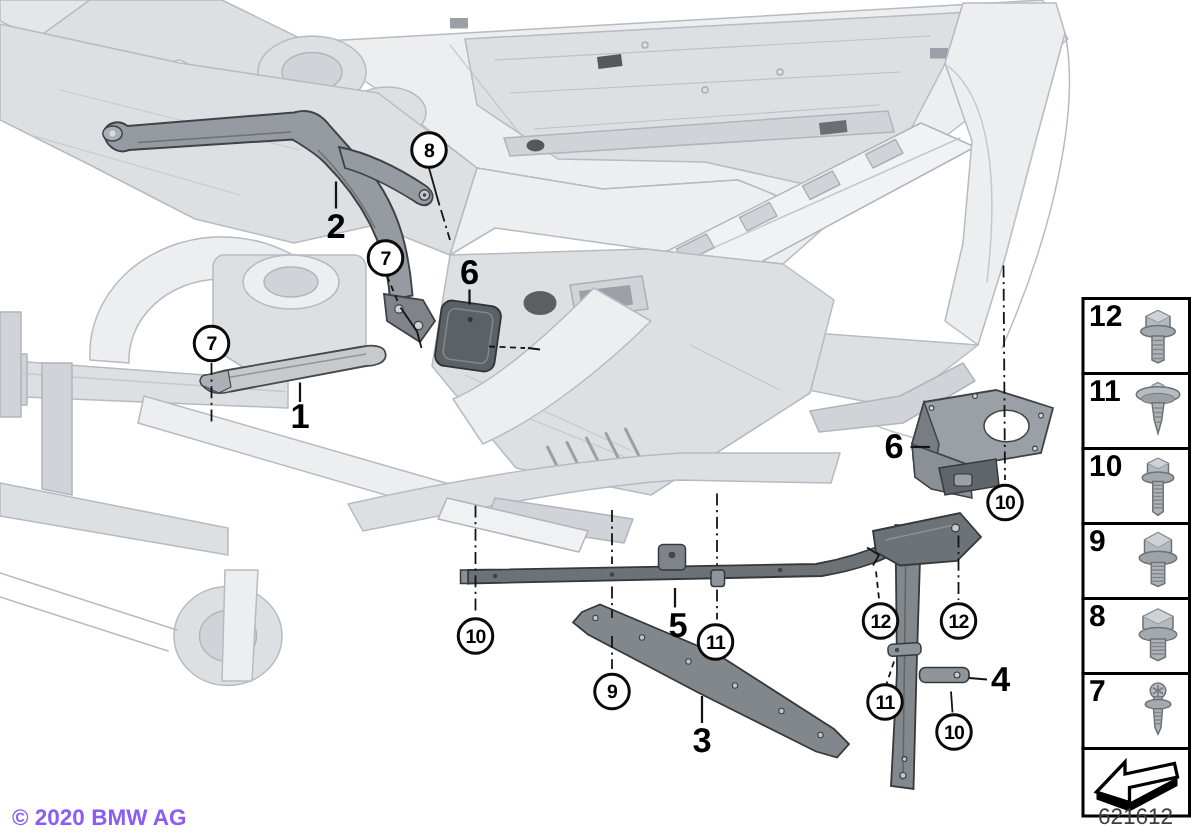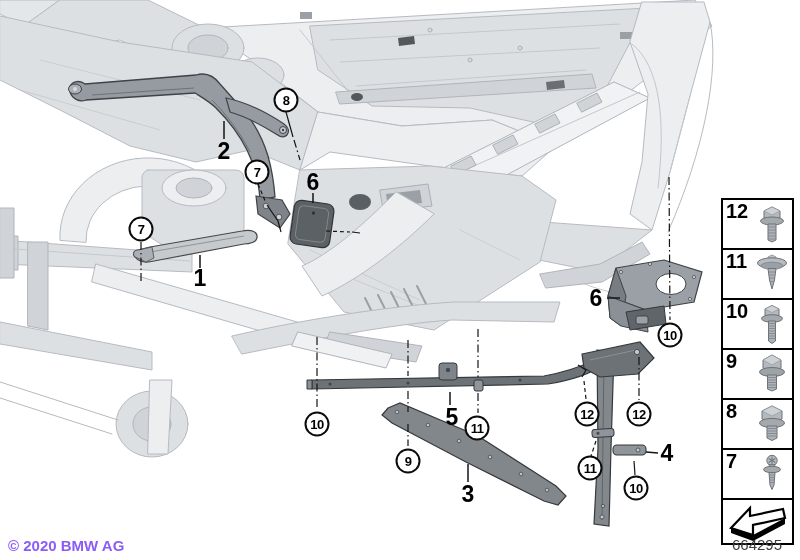--- a/index.html
+++ b/index.html
@@ -306,15 +306,15 @@
 
     <div class="lg-box lg-arrow">
       <svg width="66" height="42" viewBox="0 0 66 42" style="position:absolute;left:2px;top:1px">
         <polygon points="6,27 28,34 60,17 60,23 28,40 6,32" fill="#000"></polygon>
         <polygon points="6,27 25,7 25,15 58,8 60,17 28,24 28,34" fill="#fff" stroke="#000" stroke-width="2.2"></polygon>
       </svg>
     </div>
   </div>
 
   <div id="copyright">© 2020 BMW AG</div>
-  <div id="docnum">664295</div>
+  <div id="docnum">621612</div>
 
 </div>
 
 </body></html>

